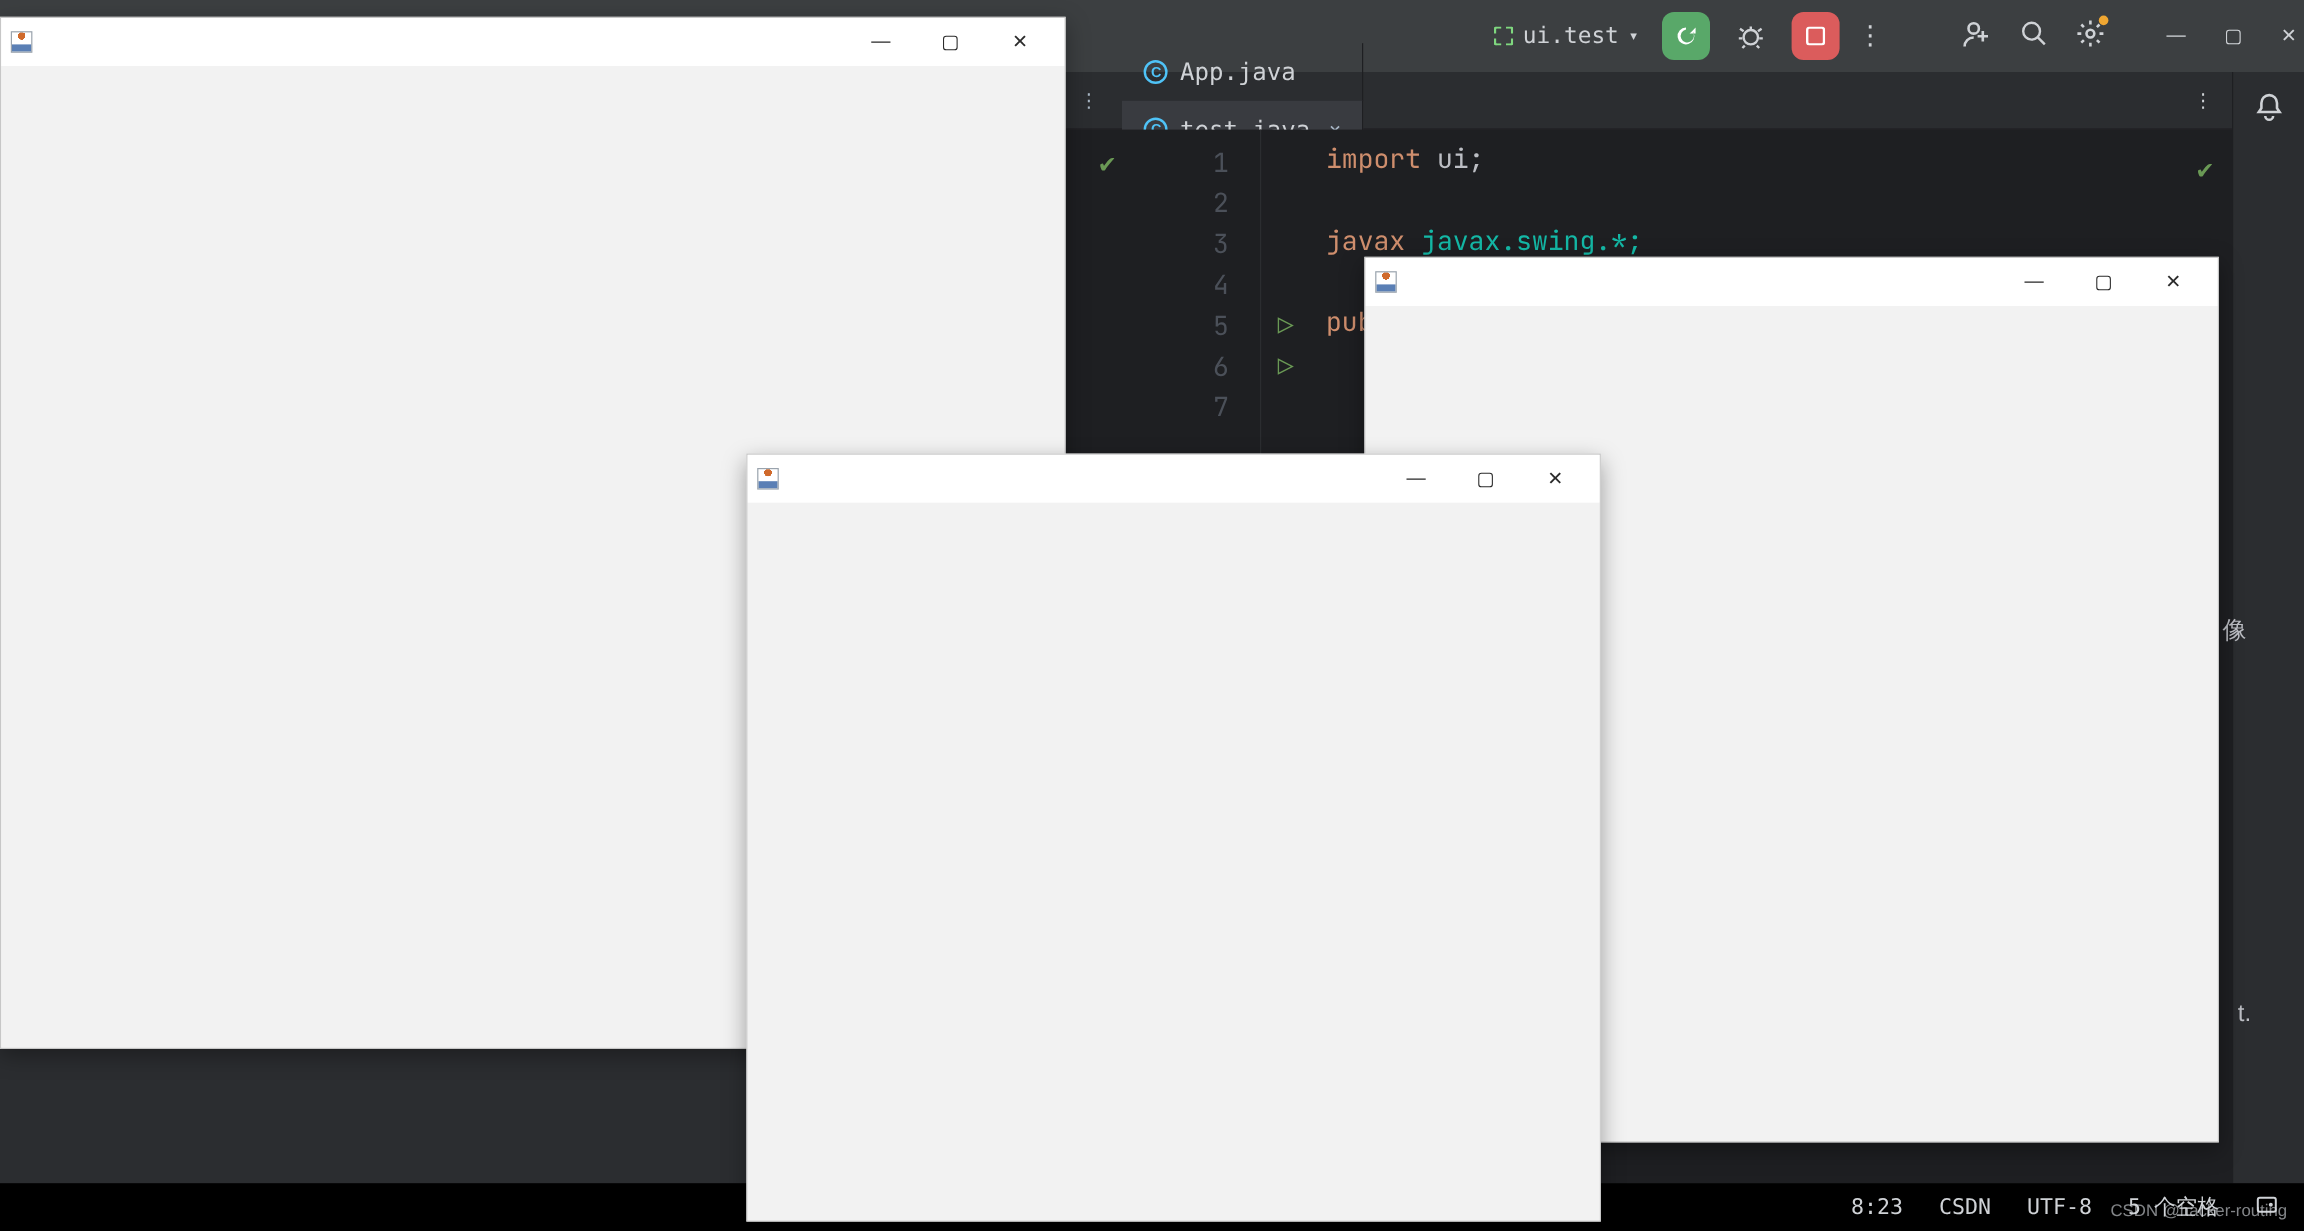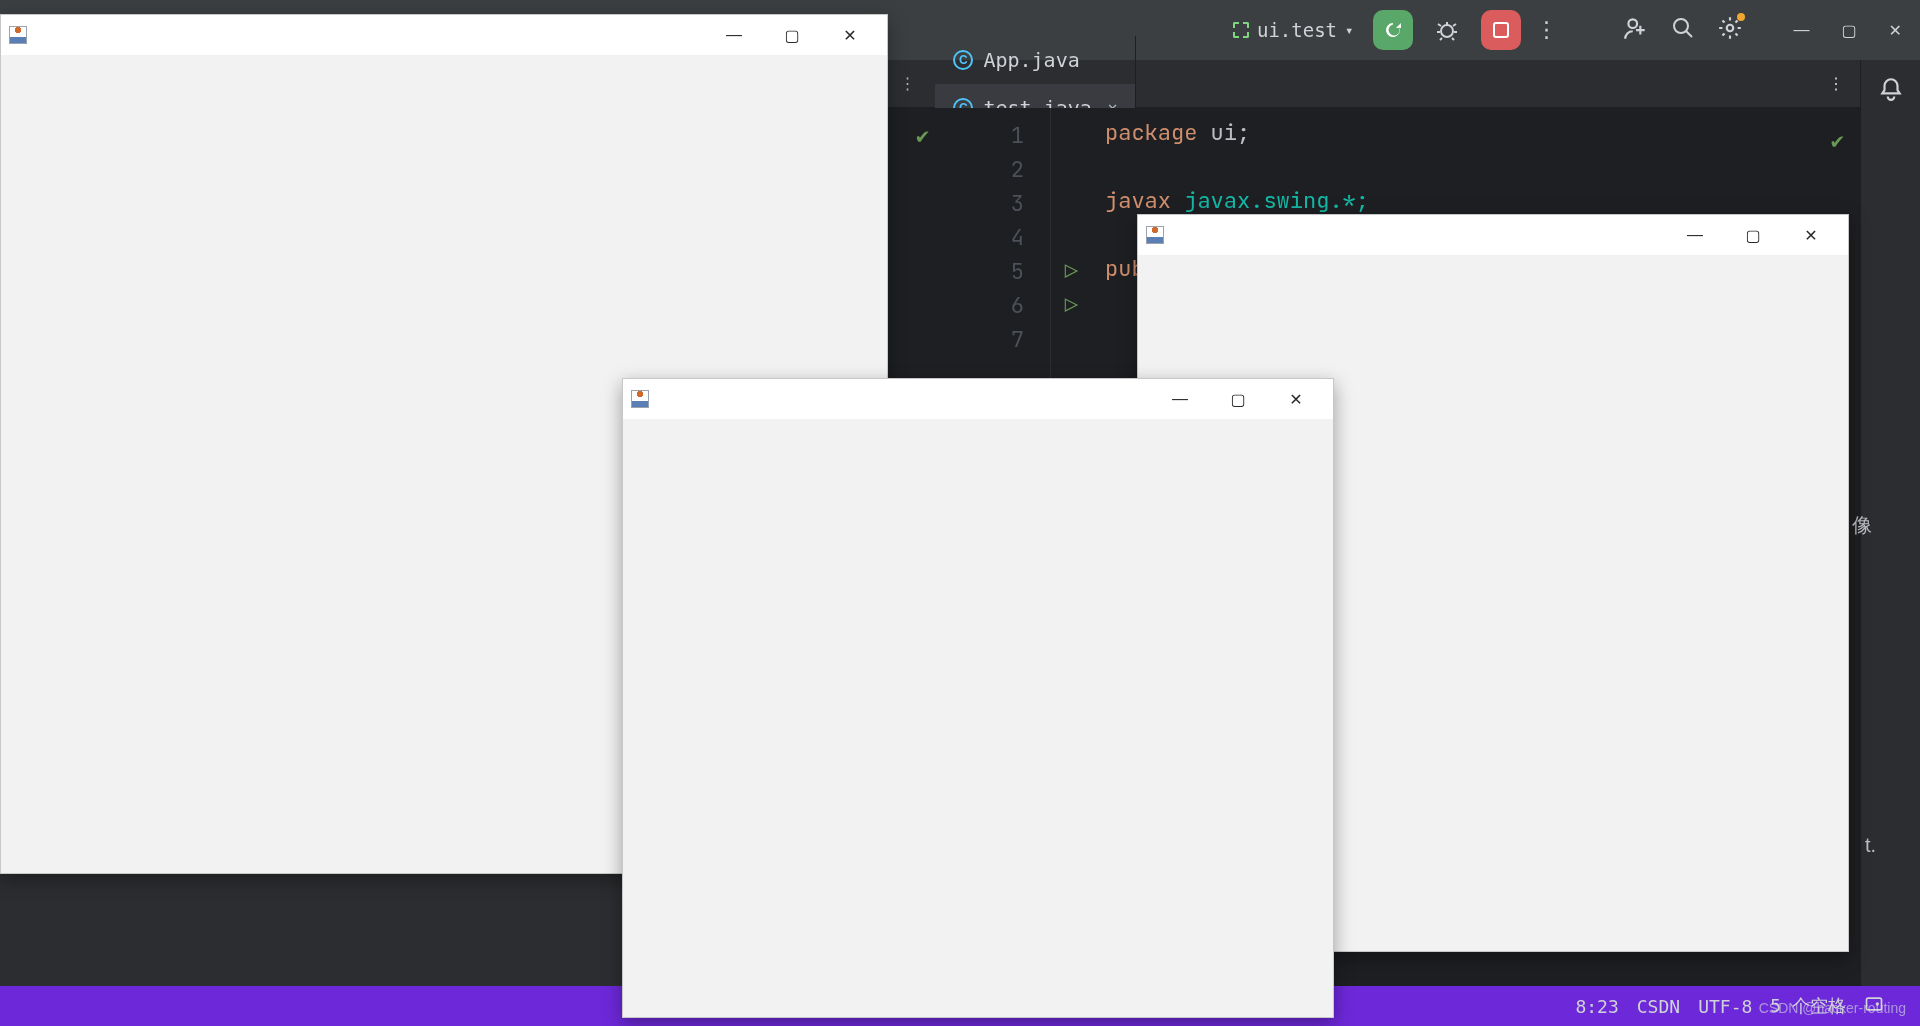--- a/index.html
+++ b/index.html
@@ -14,21 +14,21 @@
 
   
   .ide-toolbar {
     position: absolute;
     top: 0; left: 0; right: 0;
     height: 60px;
     background: #3c3f41;
     display: flex;
     align-items: center;
     justify-content: flex-end;
-    padding: 0 18px;
+    padding: 0 6px;
     gap: 14px;
   }
   .run-config {
     display: flex; align-items: center; gap: 8px;
     font-family: monospace; font-size: 19px; color: #cfd2d6;
     margin-right: 6px;
   }
   .run-config .cfg-icon {
     width: 16px; height: 16px; border: 2px dashed #7fd77f; border-radius: 2px;
   }
@@ -109,22 +109,22 @@
   .right-rail {
     position: absolute; top: 60px; right: 0; width: 60px; bottom: 40px;
     background: #2b2d30; border-left: 1px solid #1e1f22;
     display:flex; flex-direction:column; align-items:center; padding-top: 16px; gap: 24px;
     color:#cfd2d6;
   }
 
   
   .statusbar {
     position: absolute; bottom: 0; left: 0; right: 0; height: 40px;
-    background: #6d28d9; display: flex; align-items: center; justify-content: flex-end;
-    gap: 18px; padding: 0 36px;
+    background: #000000; display: flex; align-items: center; justify-content: flex-end;
+    gap: 30px; padding: 0 21px;
     font-family: monospace; font-size: 18px; color: #cfd2d6;
   }
 
   
   .wm {
     position: absolute; right: 14px; bottom: 10px;
     font-size: 14px; color: #d9dde2; opacity: .6;
     font-family: sans-serif;
   }
 
@@ -248,21 +248,21 @@
       <div class="gline"><span class="check">✔</span>1</div>
       <div class="gline">2</div>
       <div class="gline">3</div>
       <div class="gline">4</div>
       <div class="gline">5<span class="play">▷</span></div>
       <div class="gline">6<span class="play">▷</span></div>
       <div class="gline">7</div>
     </div>
   <div class="code" id="code-mount">
     <span class="check-top">✔</span>
-  <div class="cline"><span class="kw">package</span><span class="pkg"> ui;</span></div>
+  <div class="cline"><span class="kw">import</span><span class="pkg"> ui;</span></div>
       <div class="cline"></div>
       <div class="cline"><span class="kw">javax</span><span class="str"> javax.swing.*;</span></div>
       <div class="cline"></div>
       <div class="cline"><span class="kw">publi</span></div>
       <div class="cline"><span class="str">    p</span></div>
       <div class="cline"></div>
     </div>
 </div>
 
 <span class="cn-text" style="right:48px; top:512px;">像</span>

